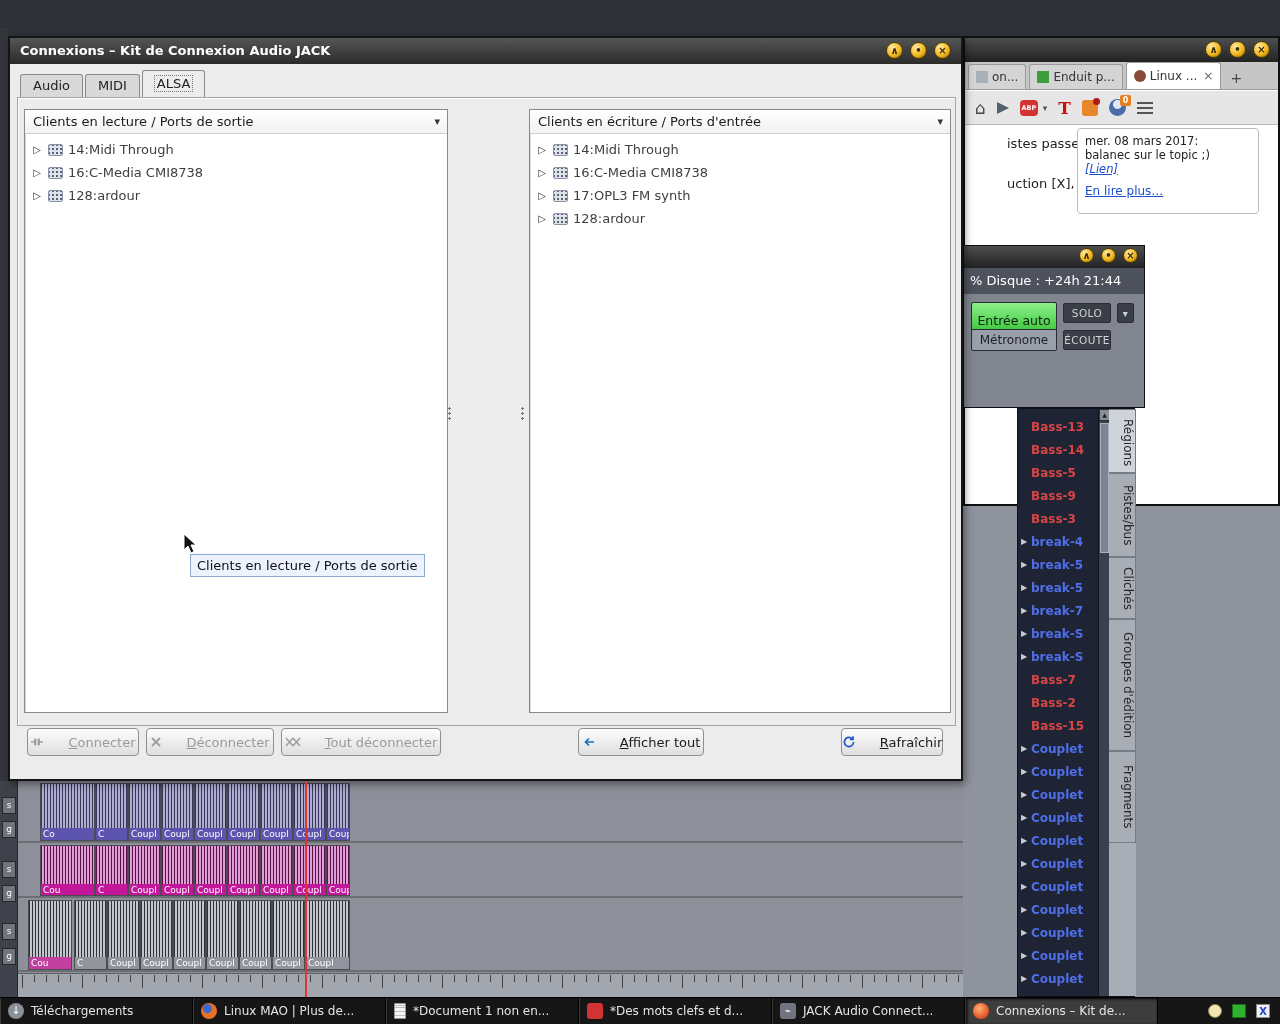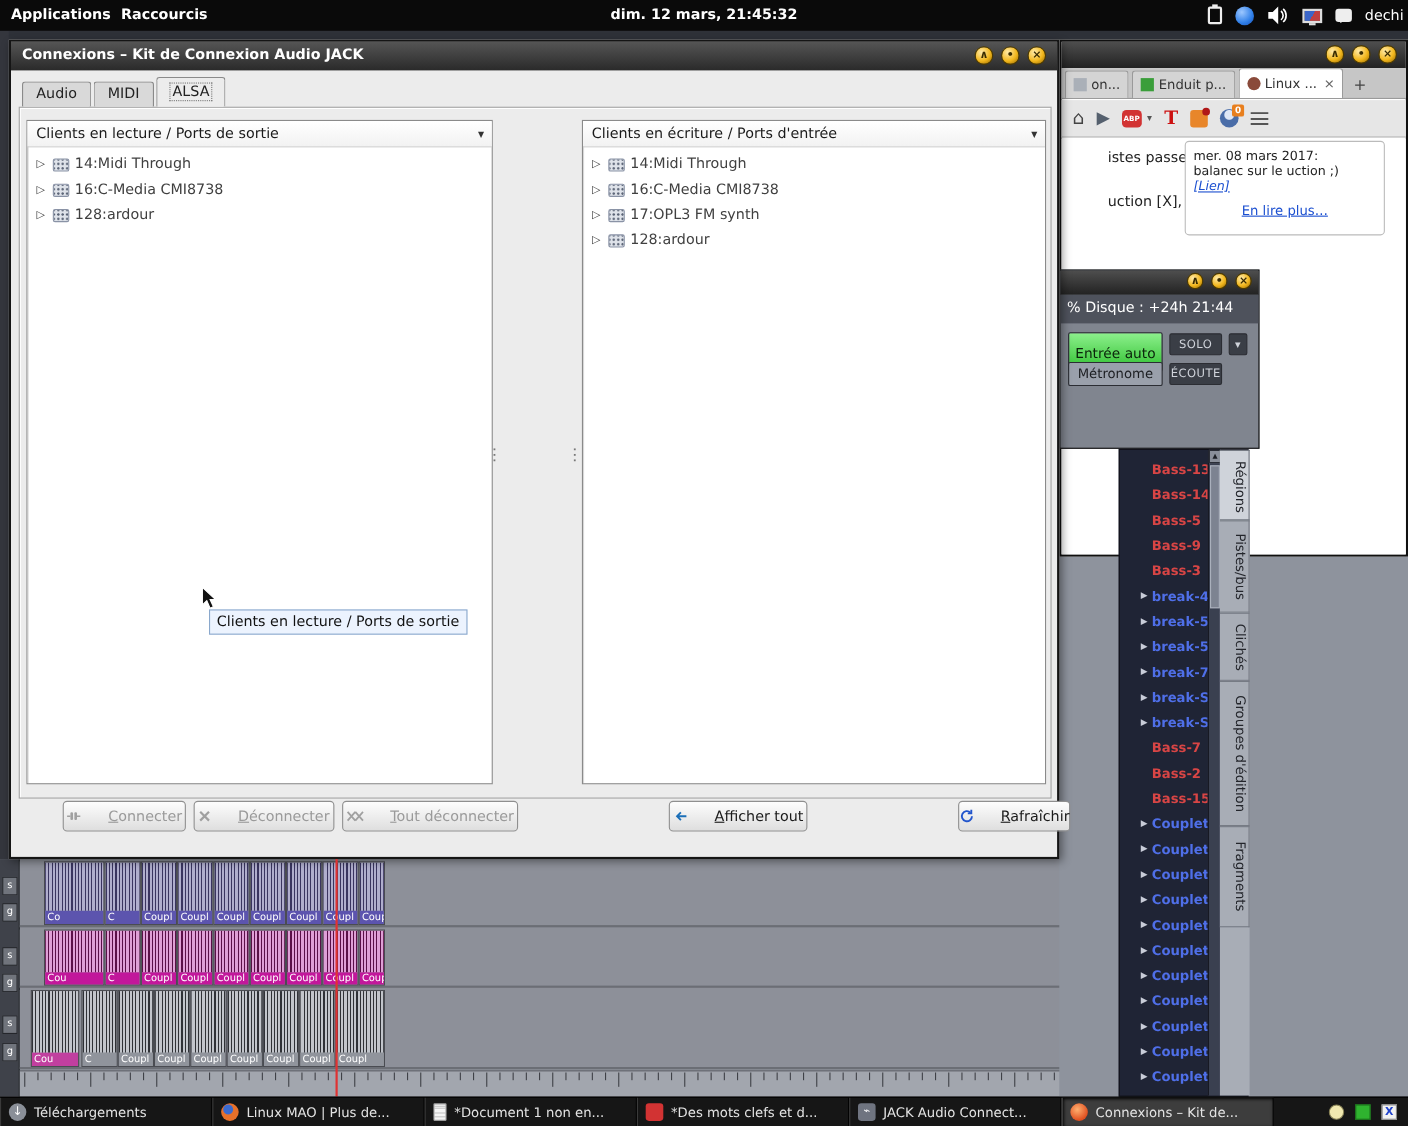--- a/index.html
+++ b/index.html
@@ -67,38 +67,38 @@
   .ff-t{font-family:"DejaVu Serif","Liberation Serif",serif;color:#c11;font-weight:bold;font-size:17px;}
   .ff-flash{width:16px;height:16px;border-radius:3px;background:#e8862a;position:relative;}
   .ff-flash::after{content:"";position:absolute;right:-2px;top:-2px;width:7px;height:7px;border-radius:50%;background:#b01818;}
   .ff-person{width:17px;height:17px;border-radius:50%;background:radial-gradient(circle at 50% 32%,#dfe7f5 0 4px,#4a6da8 5px);position:relative;}
   .ff-badge{position:absolute;right:-5px;top:-4px;min-width:11px;height:11px;background:#e87f1e;color:#fff;font-size:8px;font-weight:bold;text-align:center;line-height:11px;border-radius:2px;}
   .ff-menu{width:16px;height:12px;background:repeating-linear-gradient(#555 0 2px,transparent 2px 5px);}
   #ff-content{position:absolute;left:0;top:88px;right:0;bottom:0;background:#fff;overflow:hidden;}
   .ff-line{position:absolute;left:2px;font-size:13px;color:#222;white-space:nowrap;padding-left:40px;}
   #ff-card{position:absolute;left:112px;top:2px;width:182px;height:86px;background:#fff;border:1px solid #bbb;border-radius:4px;padding:5px 7px;font-size:11.5px;color:#222;}
   #ff-card .link{color:#1b4fd0;text-decoration:underline;font-style:italic;}
-  #ff-card .more{display:block;text-align:center;margin-top:8px;color:#1b4fd0;text-decoration:underline;font-size:12px;}
+  #ff-card .more{display:block;text-align:left;margin-top:8px;color:#1b4fd0;text-decoration:underline;font-size:12px;}
 
   
   #atrans{position:absolute;left:963px;top:245px;width:182px;height:163px;background:#80858f;border:1px solid #101010;}
   #atrans-title{position:absolute;left:0;top:0;right:0;height:22px;background:linear-gradient(#4e4e4e,#222);}
   #atrans-title .ballrow{right:6px;top:2px;}
   #atrans-title .ballbtn{width:15px;height:15px;line-height:13px;}
   #adisk{position:absolute;left:0;top:22px;right:0;height:26px;background:#4e525c;color:#fff;font-size:13px;line-height:26px;padding-left:6px;white-space:nowrap;overflow:hidden;}
   .abtn{position:absolute;text-align:center;font-size:11.5px;border:1px solid #2b2d33;border-radius:2px;display:flex;align-items:center;justify-content:center;cursor:default;}
   .abtn.green{background:linear-gradient(#8cf08c,#2fbf2f);color:#0a230a;font-size:12.5px;}
   .abtn.dark{background:#3a3e46;color:#cfd3da;font-size:10.5px;letter-spacing:.4px;}
   .abtn.gray{background:#9aa0ab;color:#1c1e22;font-size:12px;}
   .abtn.chev{font-size:10px;}
 
   
   #apanel{position:absolute;left:1017px;top:408px;width:118px;height:589px;background:#1f2435;border:1px solid #101018;}
   #region-rows{position:absolute;left:0;top:0;width:80px;bottom:0;overflow:hidden;padding-top:6px;}
-  .rrow{height:23px;display:flex;align-items:center;white-space:nowrap;overflow:hidden;font-weight:bold;font-size:12px;padding-left:16px;}
+  .rrow{height:23px;display:flex;align-items:center;white-space:nowrap;overflow:hidden;font-weight:bold;font-size:12px;}
   .rarrow{width:13px;padding-left:3px;font-size:8px;color:#c8ccd8;flex:0 0 auto;}
   .c-red .rlabel{color:#d84545;}
   .c-blue .rlabel{color:#4f6fe8;}
   #rscroll{position:absolute;left:80px;top:0;width:11px;bottom:0;background:#3a4050;border-left:1px solid #14161f;}
   #rs-up{position:absolute;left:0;top:0;width:11px;height:12px;background:#8a8f9a;border:1px solid #2a2d36;color:#1c1e24;font-size:6px;text-align:center;line-height:10px;}
   #rs-thumb{position:absolute;left:1px;top:14px;width:9px;height:130px;background:#7d8391;border:1px solid #aab0bc;}
   #side-tabs{position:absolute;left:91px;top:0;width:27px;bottom:0;background:#a8adb6;}
   .vtab{writing-mode:vertical-rl;width:27px;padding:9px 0;font-size:12px;color:#23252b;background:#a8adb6;border:1px solid #767b84;border-left:none;text-align:center;}
   .vtab.active{background:#cfd3da;}
 
@@ -119,21 +119,21 @@
   #jlist-left{left:14px;}
   #jlist-right{left:519px;width:422px;}
   .jheader{position:absolute;left:0;top:0;right:0;height:24px;background:linear-gradient(#fff,#f2f2f2);border-bottom:1px solid #cfcfcf;font-size:13px;line-height:23px;padding-left:8px;color:#1a1a1a;white-space:nowrap;overflow:hidden;}
   .jchev{position:absolute;right:7px;top:0;font-size:11px;color:#333;line-height:23px;}
   .jrows{position:absolute;left:0;top:26px;right:0;bottom:0;overflow:hidden;padding-top:2px;}
   .trow{height:23px;display:flex;align-items:center;padding-left:6px;gap:5px;}
   .expander{width:12px;font-size:10px;color:#333;text-align:center;flex:0 0 auto;}
   .alsaicon{width:15px;height:12px;background:#dfe3ea;border:1px solid #8a93a6;border-radius:2px;background-image:radial-gradient(#5a6375 1px,transparent 1.2px);background-size:4px 4px;background-position:2px 2px;flex:0 0 auto;}
   .trowlabel{font-size:13px;color:#404040;white-space:nowrap;}
   .grip{position:absolute;width:5px;height:15px;background-image:radial-gradient(#777 1px,transparent 1.2px);background-size:5px 5px;}
-  .jbtn{position:absolute;top:690px;height:28px;border:1px solid #8f8f8f;border-radius:4px;background:linear-gradient(#fdfdfd,#dedede);display:flex;align-items:center;justify-content:center;gap:24px;font-size:13px;color:#1a1a1a;margin-left:30px;}
+  .jbtn{position:absolute;top:690px;height:28px;border:1px solid #8f8f8f;border-radius:4px;background:linear-gradient(#fdfdfd,#dedede);display:flex;align-items:center;justify-content:center;gap:24px;font-size:13px;color:#1a1a1a;}
   .jbtn.disabled{color:#9a9a9a;}
   .jbtn .lbl{display:inline-block;}
   .jbtn .lbl::first-letter{text-decoration:underline;}
   .jbtn svg{flex:0 0 auto;}
 
   #jtooltip{position:absolute;left:190px;top:554px;height:23px;background:#ecf3fe;border:1px solid #8aa8cc;font-size:13px;line-height:21px;padding:0 6px;z-index:40;white-space:nowrap;}
   #cursor{position:absolute;left:183px;top:533px;z-index:50;}
 
   
   #taskbar{position:absolute;left:0;top:997px;width:1280px;height:27px;background:#161616;border-top:1px solid #000;display:flex;align-items:stretch;z-index:60;}
@@ -409,21 +409,21 @@
       <span class="ff-person">
         <span class="ff-badge">0</span>
       </span>
       <span class="ff-menu"></span>
     </div>
     <div id="ff-content">
       <div class="ff-line" style="top:10px">istes passent</div>
       <div class="ff-line" style="top:50px">uction [X], en</div>
       <div id="ff-card">
         <div>mer. 08 mars 2017:</div>
-        <div>balanec sur le uction ;)</div>
+        <div>balanec sur le topic ;)</div>
         <span class="link">[Lien]</span>
         <span class="more">En lire plus…</span>
       </div>
     </div>
   </div>
 
   <div id="atrans">
     <div id="atrans-title">
       <div class="ballrow">
         <div class="ballbtn">∧</div>
@@ -663,36 +663,20 @@
         </svg>
       <span class="lbl">Rafraîchir</span>
     </div>
   </div>
 
   <div id="jtooltip">Clients en lecture / Ports de sortie</div>
   <svg id="cursor" width="18" height="22" viewBox="0 0 18 22">
     <polygon points="1,1 1,17 5,13 8,20 11,18.6 8,12 13,12" fill="#111" stroke="#fff" stroke-width="1"></polygon>
   </svg>
 
-  <div id="top-panel">
-    <span class="menu" style="left:0">Applications</span>
-    <span class="menu" style="left:100px">Raccourcis</span>
-    <span id="tp-clock">dim. 12 mars, 21:45:32</span>
-    <div id="tp-right">
-      <span class="tp-clip"></span>
-      <span class="tp-browser"></span>
-      <svg width="20" height="18" viewBox="0 0 20 18">
-          <polygon points="1,6 5,6 10,1 10,17 5,12 1,12" fill="#fff"></polygon>
-          <path d="M12.5 5a5 5 0 0 1 0 8M14.5 3a8 8 0 0 1 0 12" fill="none" stroke="#fff" stroke-width="1.5"></path>
-        </svg>
-      <span class="tp-disp"></span>
-      <span class="tp-chat"></span>
-      <span id="tp-user">dechi</span>
-    </div>
-  </div>
 
   <div id="taskbar">
     <div id="tb-items" style="display:flex;align-items:stretch;">
         <div class="tbitem">
           <span class="tbicon ti-downloads"></span>
           <span>Téléchargements</span>
         </div>
         <div class="tbitem">
           <span class="tbicon ti-firefox"></span>
           <span>Linux MAO | Plus de...</span>

